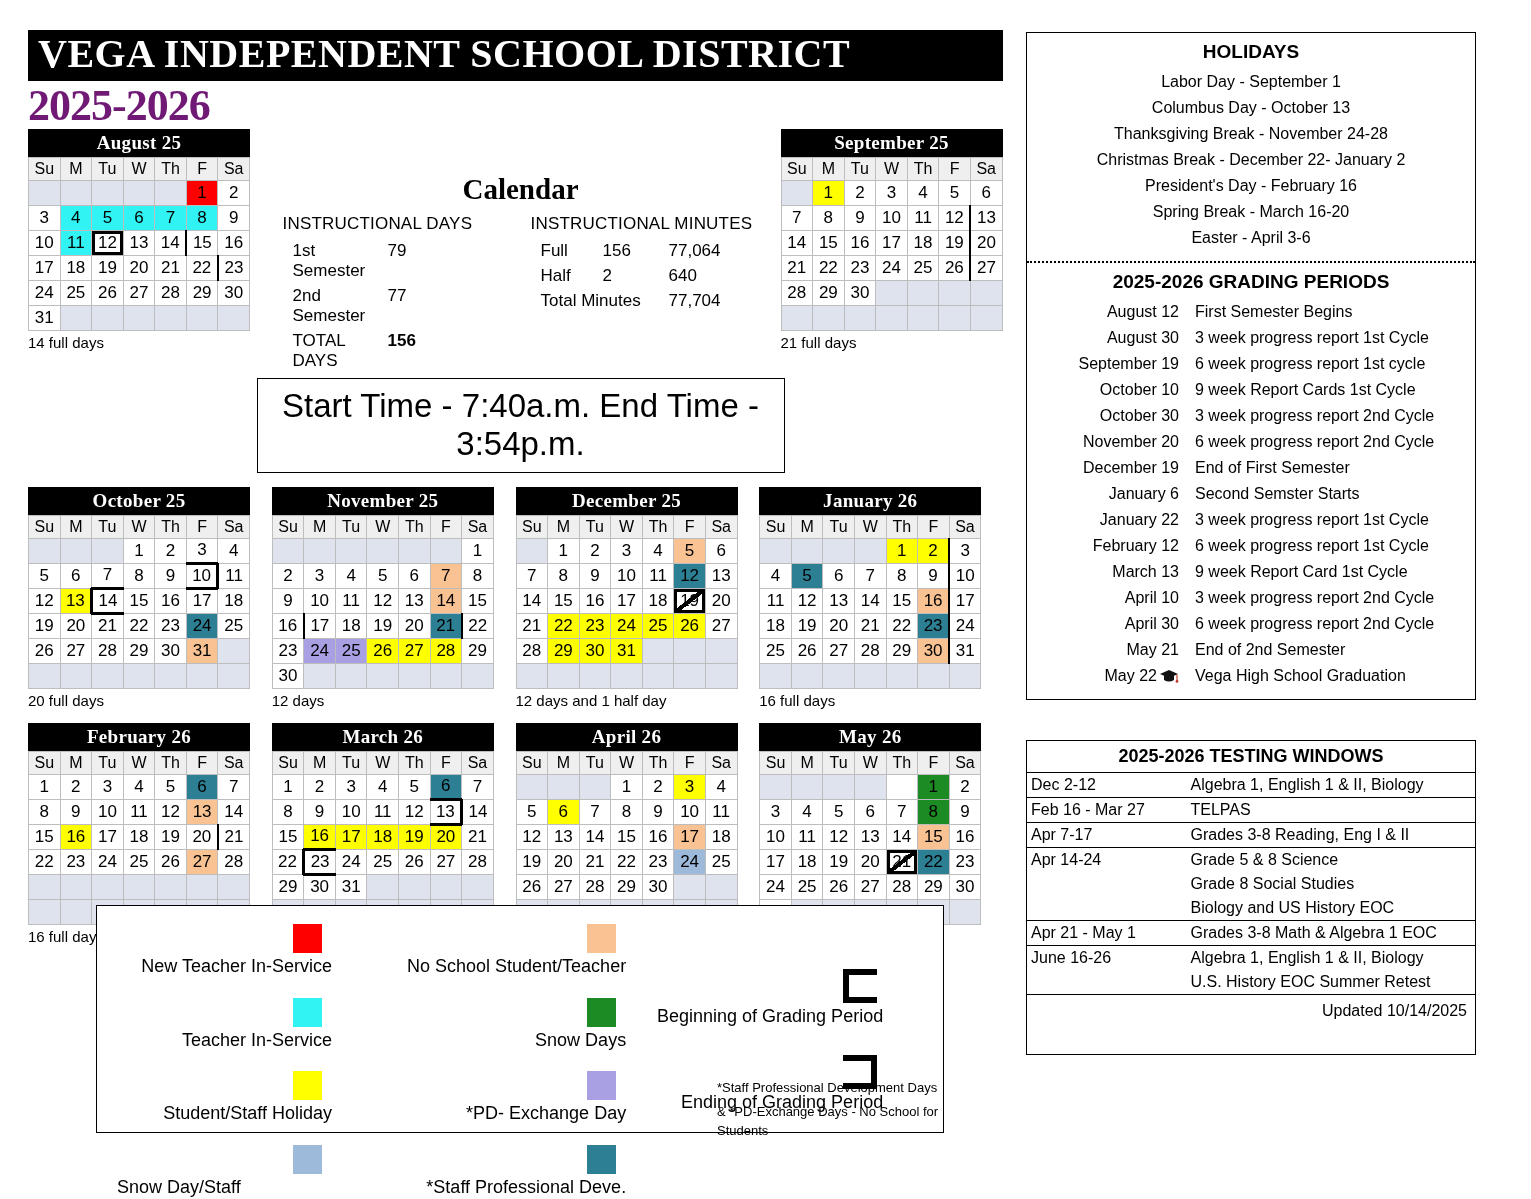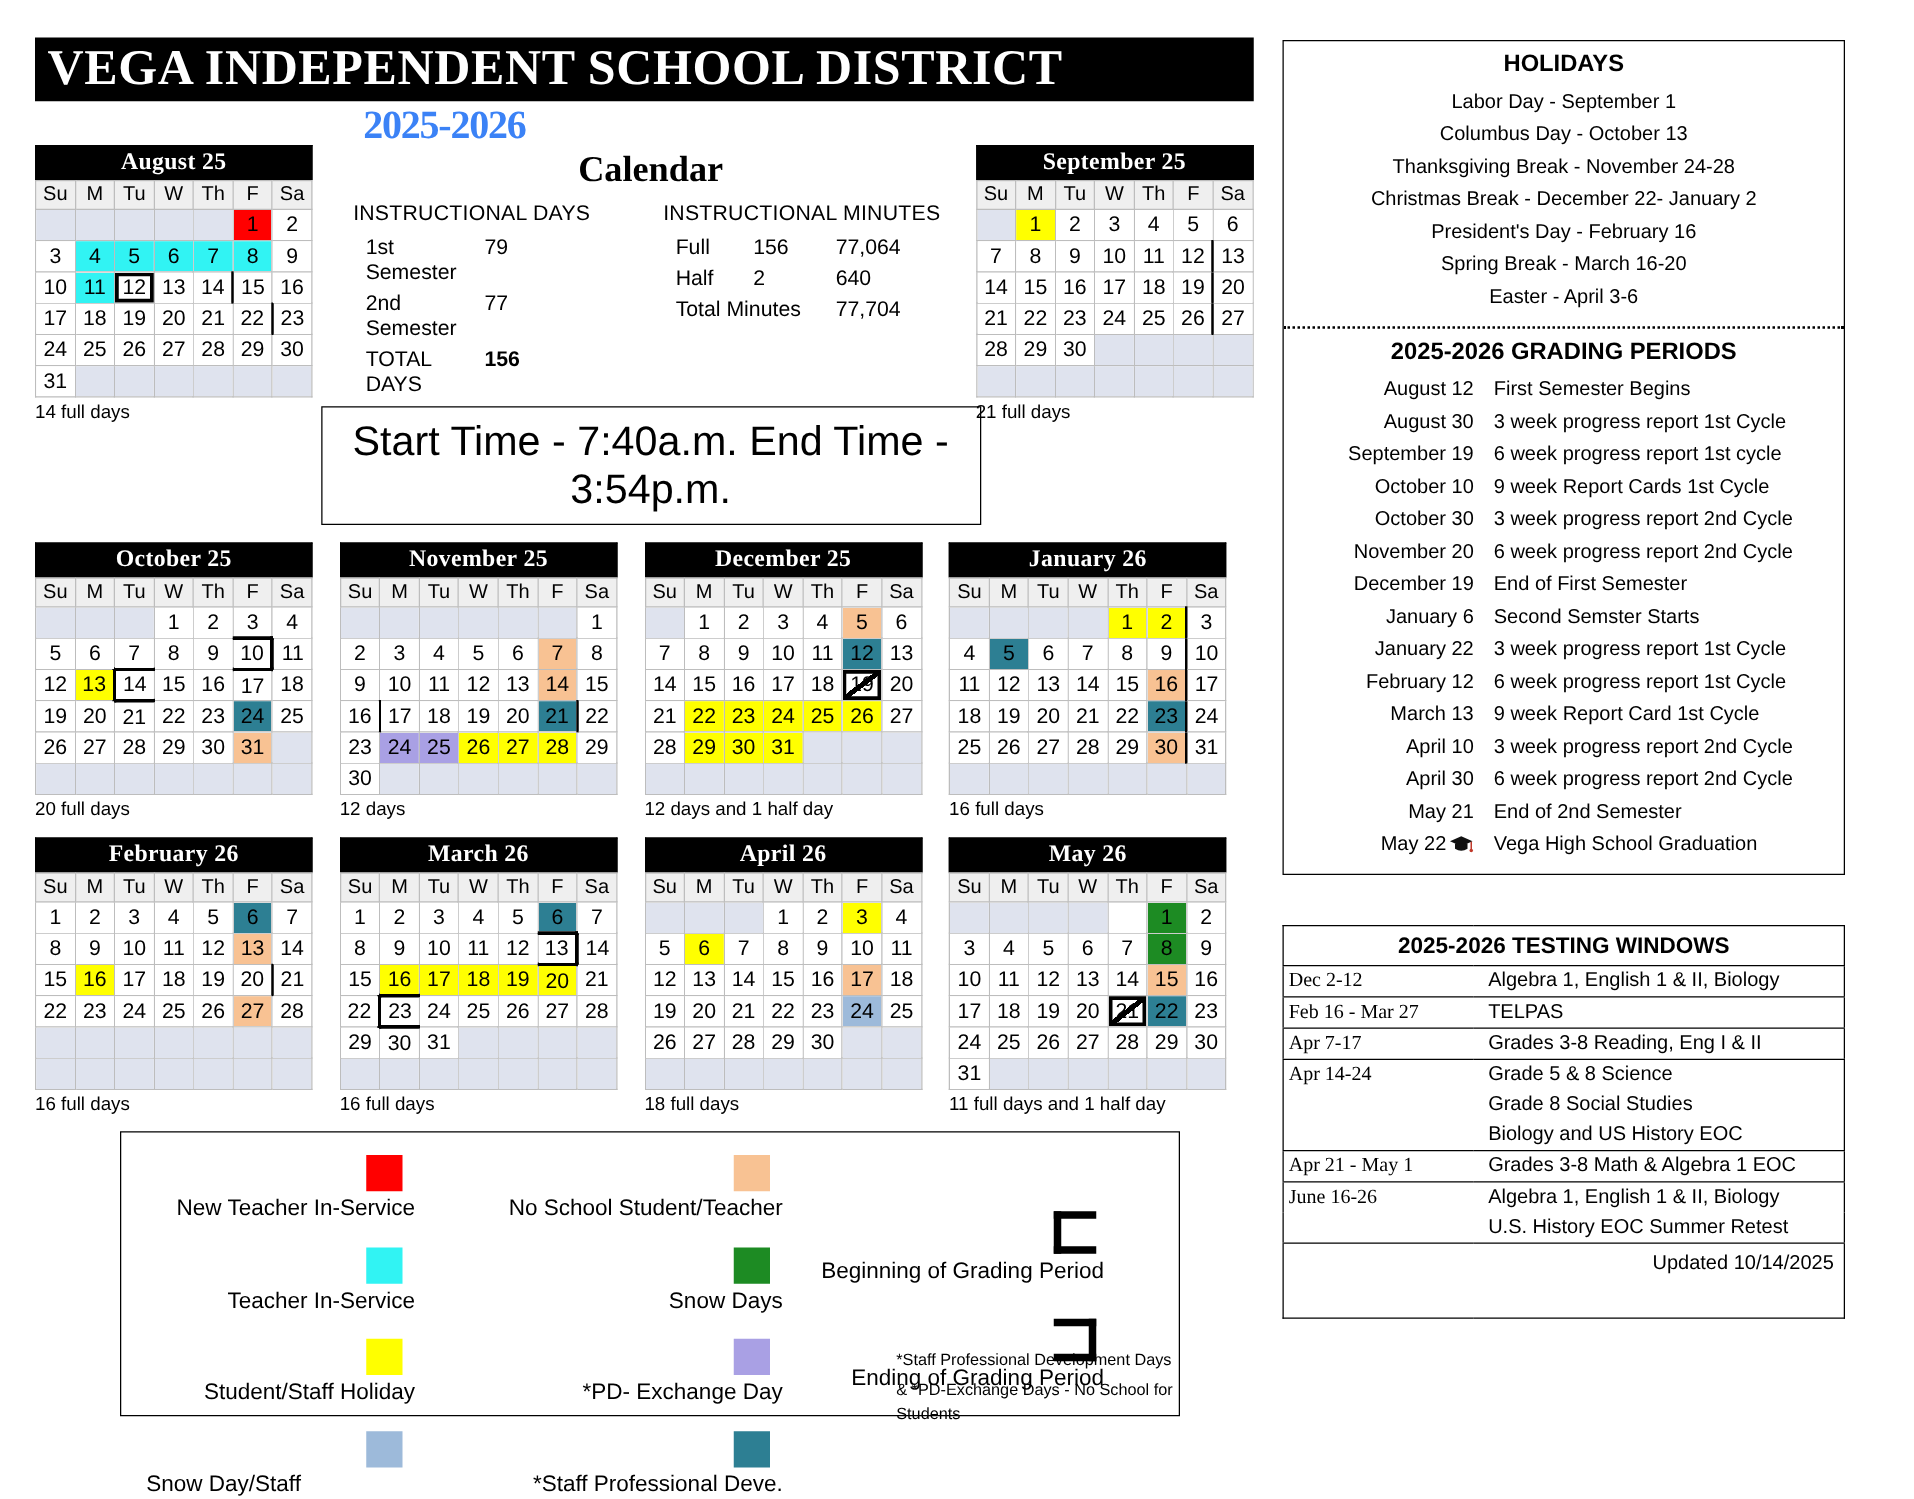--- a/index.html
+++ b/index.html
@@ -31,25 +31,25 @@
     font-family: "Liberation Serif", serif;
     font-weight: bold;
     font-size: 40px;
     letter-spacing: .5px;
     padding: 4px 10px 6px 10px;
     line-height: 1.02;
     white-space: nowrap;
     text-align: left;
   }
   .year-line {
-    text-align: center;
-    color: #3b82f6;
+    text-align: left;
+    color: #701a75;
     font-family: "Liberation Serif", serif;
     font-weight: bold;
-    font-size: 32px;
+    font-size: 44px;
     line-height: 1.05;
     margin-top: 2px;
     letter-spacing: -1px;
     padding-right: 320px;
   }
 
   
   .cal-row {
     display: flex;
     gap: 0px;
@@ -139,20 +139,21 @@
     width: 222px;
     padding-top: 3px;
     height: 24px;
   }
 
   
   .info-wrap {
     width: 528px;
     margin-left: 6px;
     position: relative;
+    margin-top: 40px;
   }
   .cal-word {
     text-align: center;
     font-family: "Liberation Serif", serif;
     font-weight: bold;
     font-size: 29px;
     padding-top: 4px;
     padding-bottom: 8px;
   }
   .info-tables {
@@ -253,21 +254,21 @@
   table.testing th {
     border-bottom: 1.5px solid #000;
     font-size: 18px;
     padding: 5px 0 5px 0;
   }
   table.testing td {
     border-top: 1.5px solid #000;
     vertical-align: top;
     padding: 3px 0 3px 4px;
   }
-  table.testing td.win { width: 152px; white-space: nowrap; font-family: Liberation Serif, serif; }
+  table.testing td.win { width: 152px; white-space: nowrap; }
   table.testing td.sub { padding-left: 12px; }
   table.testing tr.noline td { border-top: none; }
   .updated {
     text-align: right;
     font-size: 16px;
     padding: 4px 8px 4px 0;
   }
   .blank-cell { height: 60px; }
 </style>
 </head>

